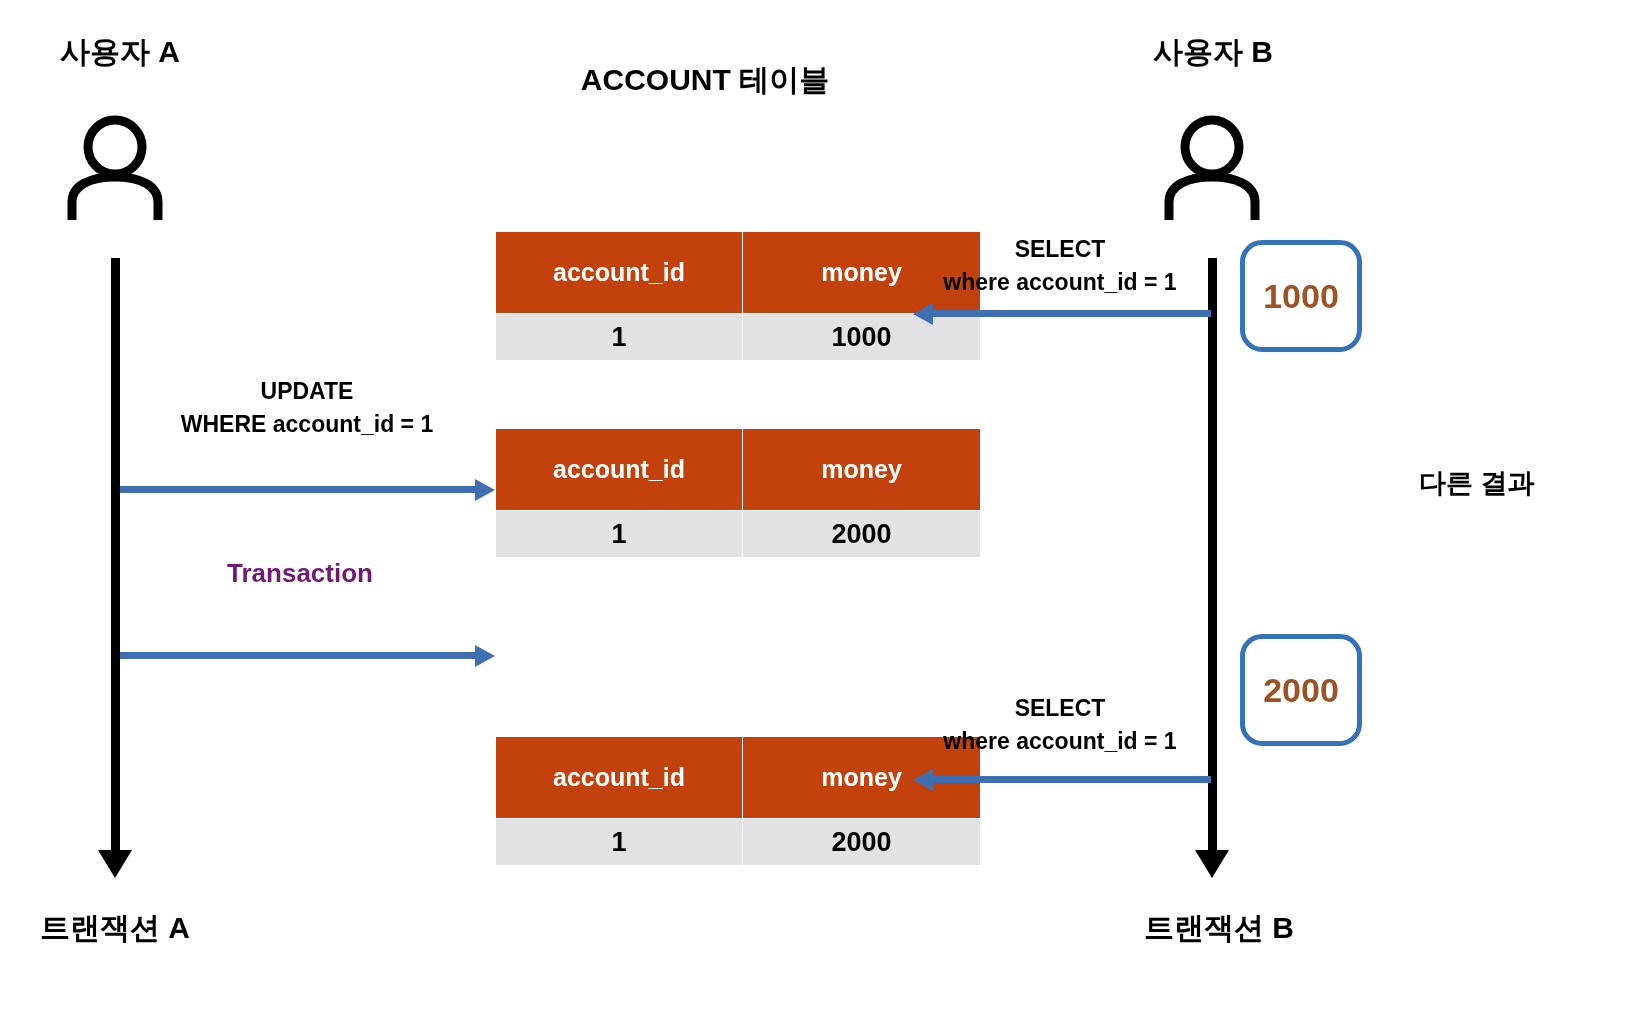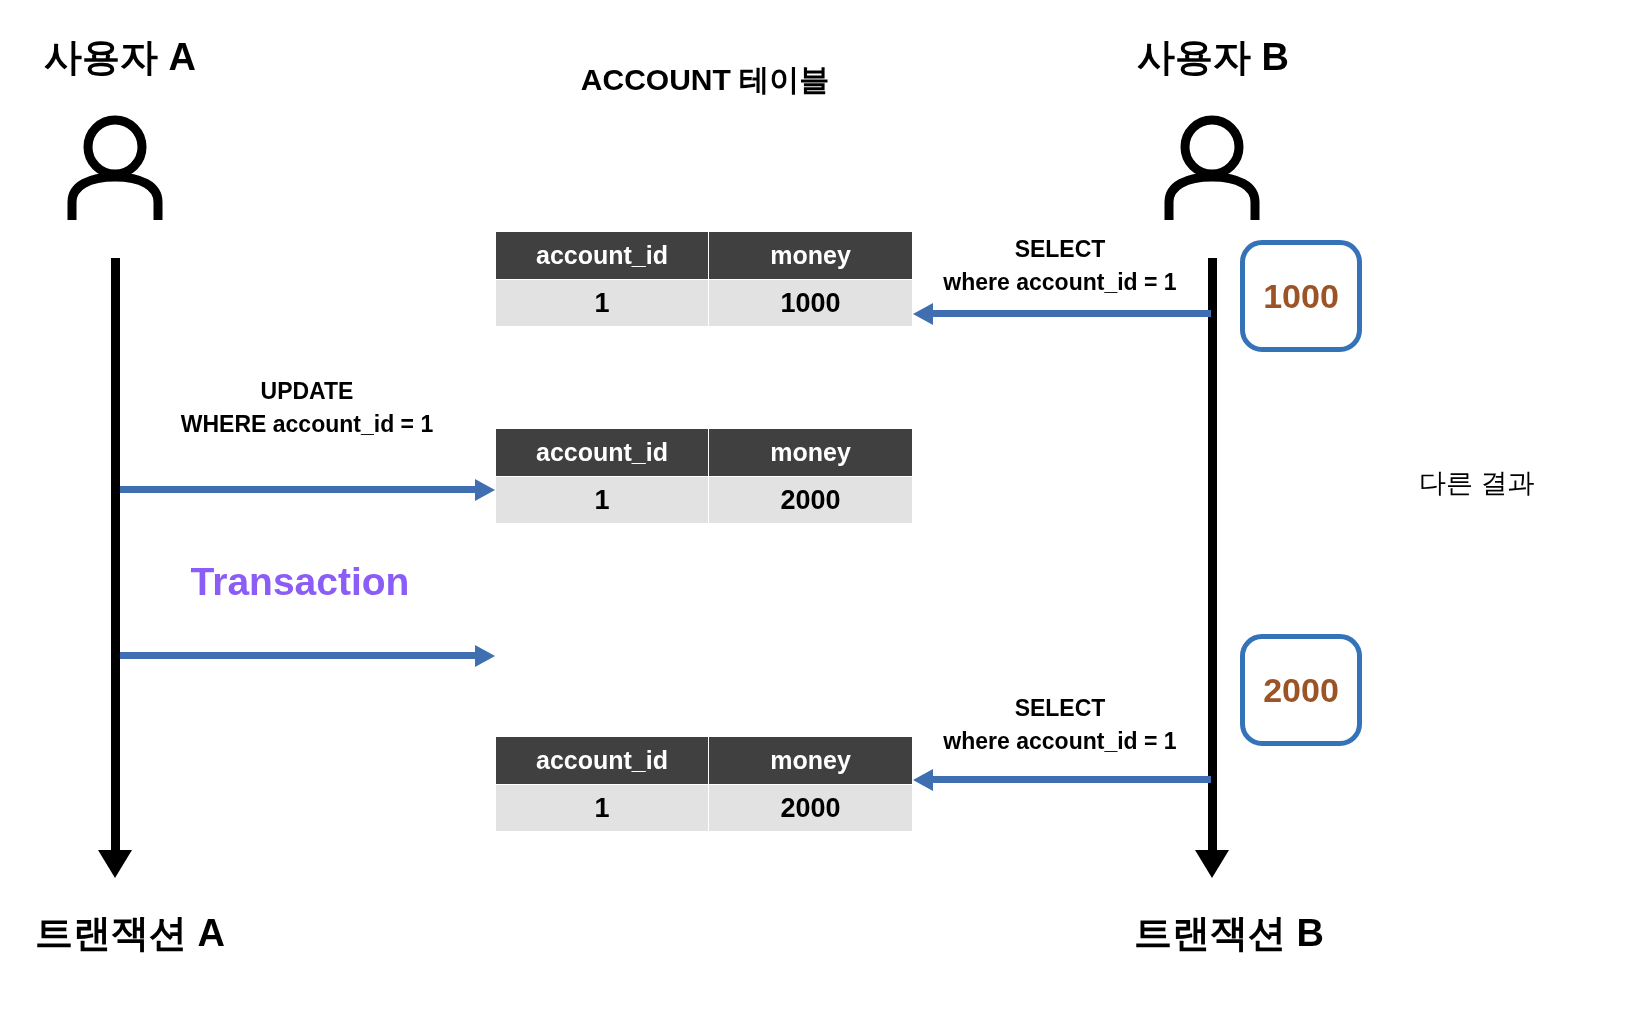--- a/index.html
+++ b/index.html
@@ -15,21 +15,21 @@
     position: relative;
     width: 1646px;
     height: 1036px;
     background: #ffffff;
     overflow: hidden;
   }
   .abs { position: absolute; }
 
   
   .actor-label {
-    font-size: 38px;
+    font-size: 30px;
     font-weight: bold;
     color: #000;
     white-space: nowrap;
     text-align: center;
   }
 
   
   .person-icon { width: 120px; height: 110px; }
 
   
@@ -44,28 +44,28 @@
     border-top: 28px solid #000000;
   }
 
   
   .db-table {
     border-collapse: collapse;
     table-layout: fixed;
     width: 415px;
   }
   .db-table th {
-    background: #404040;
+    background: #c2410c;
     color: #ffffff;
     font-size: 25px;
     font-weight: bold;
     height: 47px;
     text-align: center;
     border: 1px solid #ffffff;
-    padding: 0;
+    padding: 17px;
   }
   .db-table td {
     background: #e2e2e2;
     color: #000000;
     font-size: 27px;
     font-weight: bold;
     height: 46px;
     text-align: center;
     border: 1px solid #ffffff;
     padding: 0;
@@ -102,26 +102,26 @@
   
   .annot {
     font-size: 23px;
     font-weight: bold;
     line-height: 1.42;
     text-align: center;
     white-space: nowrap;
     color: #000;
   }
   .commit-annot {
-    font-size: 39px;
+    font-size: 26px;
     font-weight: 600;
     line-height: 1.35;
     text-align: center;
     white-space: nowrap;
-    color: #8b5cf6;
+    color: #701a75;
   }
 
   
   .result-box {
     border: 5px solid #3573b9;
     border-radius: 22px;
     width: 122px;
     height: 112px;
     display: flex;
     align-items: center;
@@ -130,21 +130,21 @@
     box-sizing: border-box;
   }
   .result-box span {
     color: #9c5426;
     font-size: 34px;
     font-weight: bold;
   }
 
   .note-text {
     font-size: 27px;
-    font-weight: normal;
+    font-weight: bold;
     white-space: nowrap;
     color: #000;
   }
 </style>
 </head>
 <body>
 
 <div id="canvas">
 
   <div class="abs actor-label" style="left:40px; top:32px; width:160px;">사용자 A</div>

